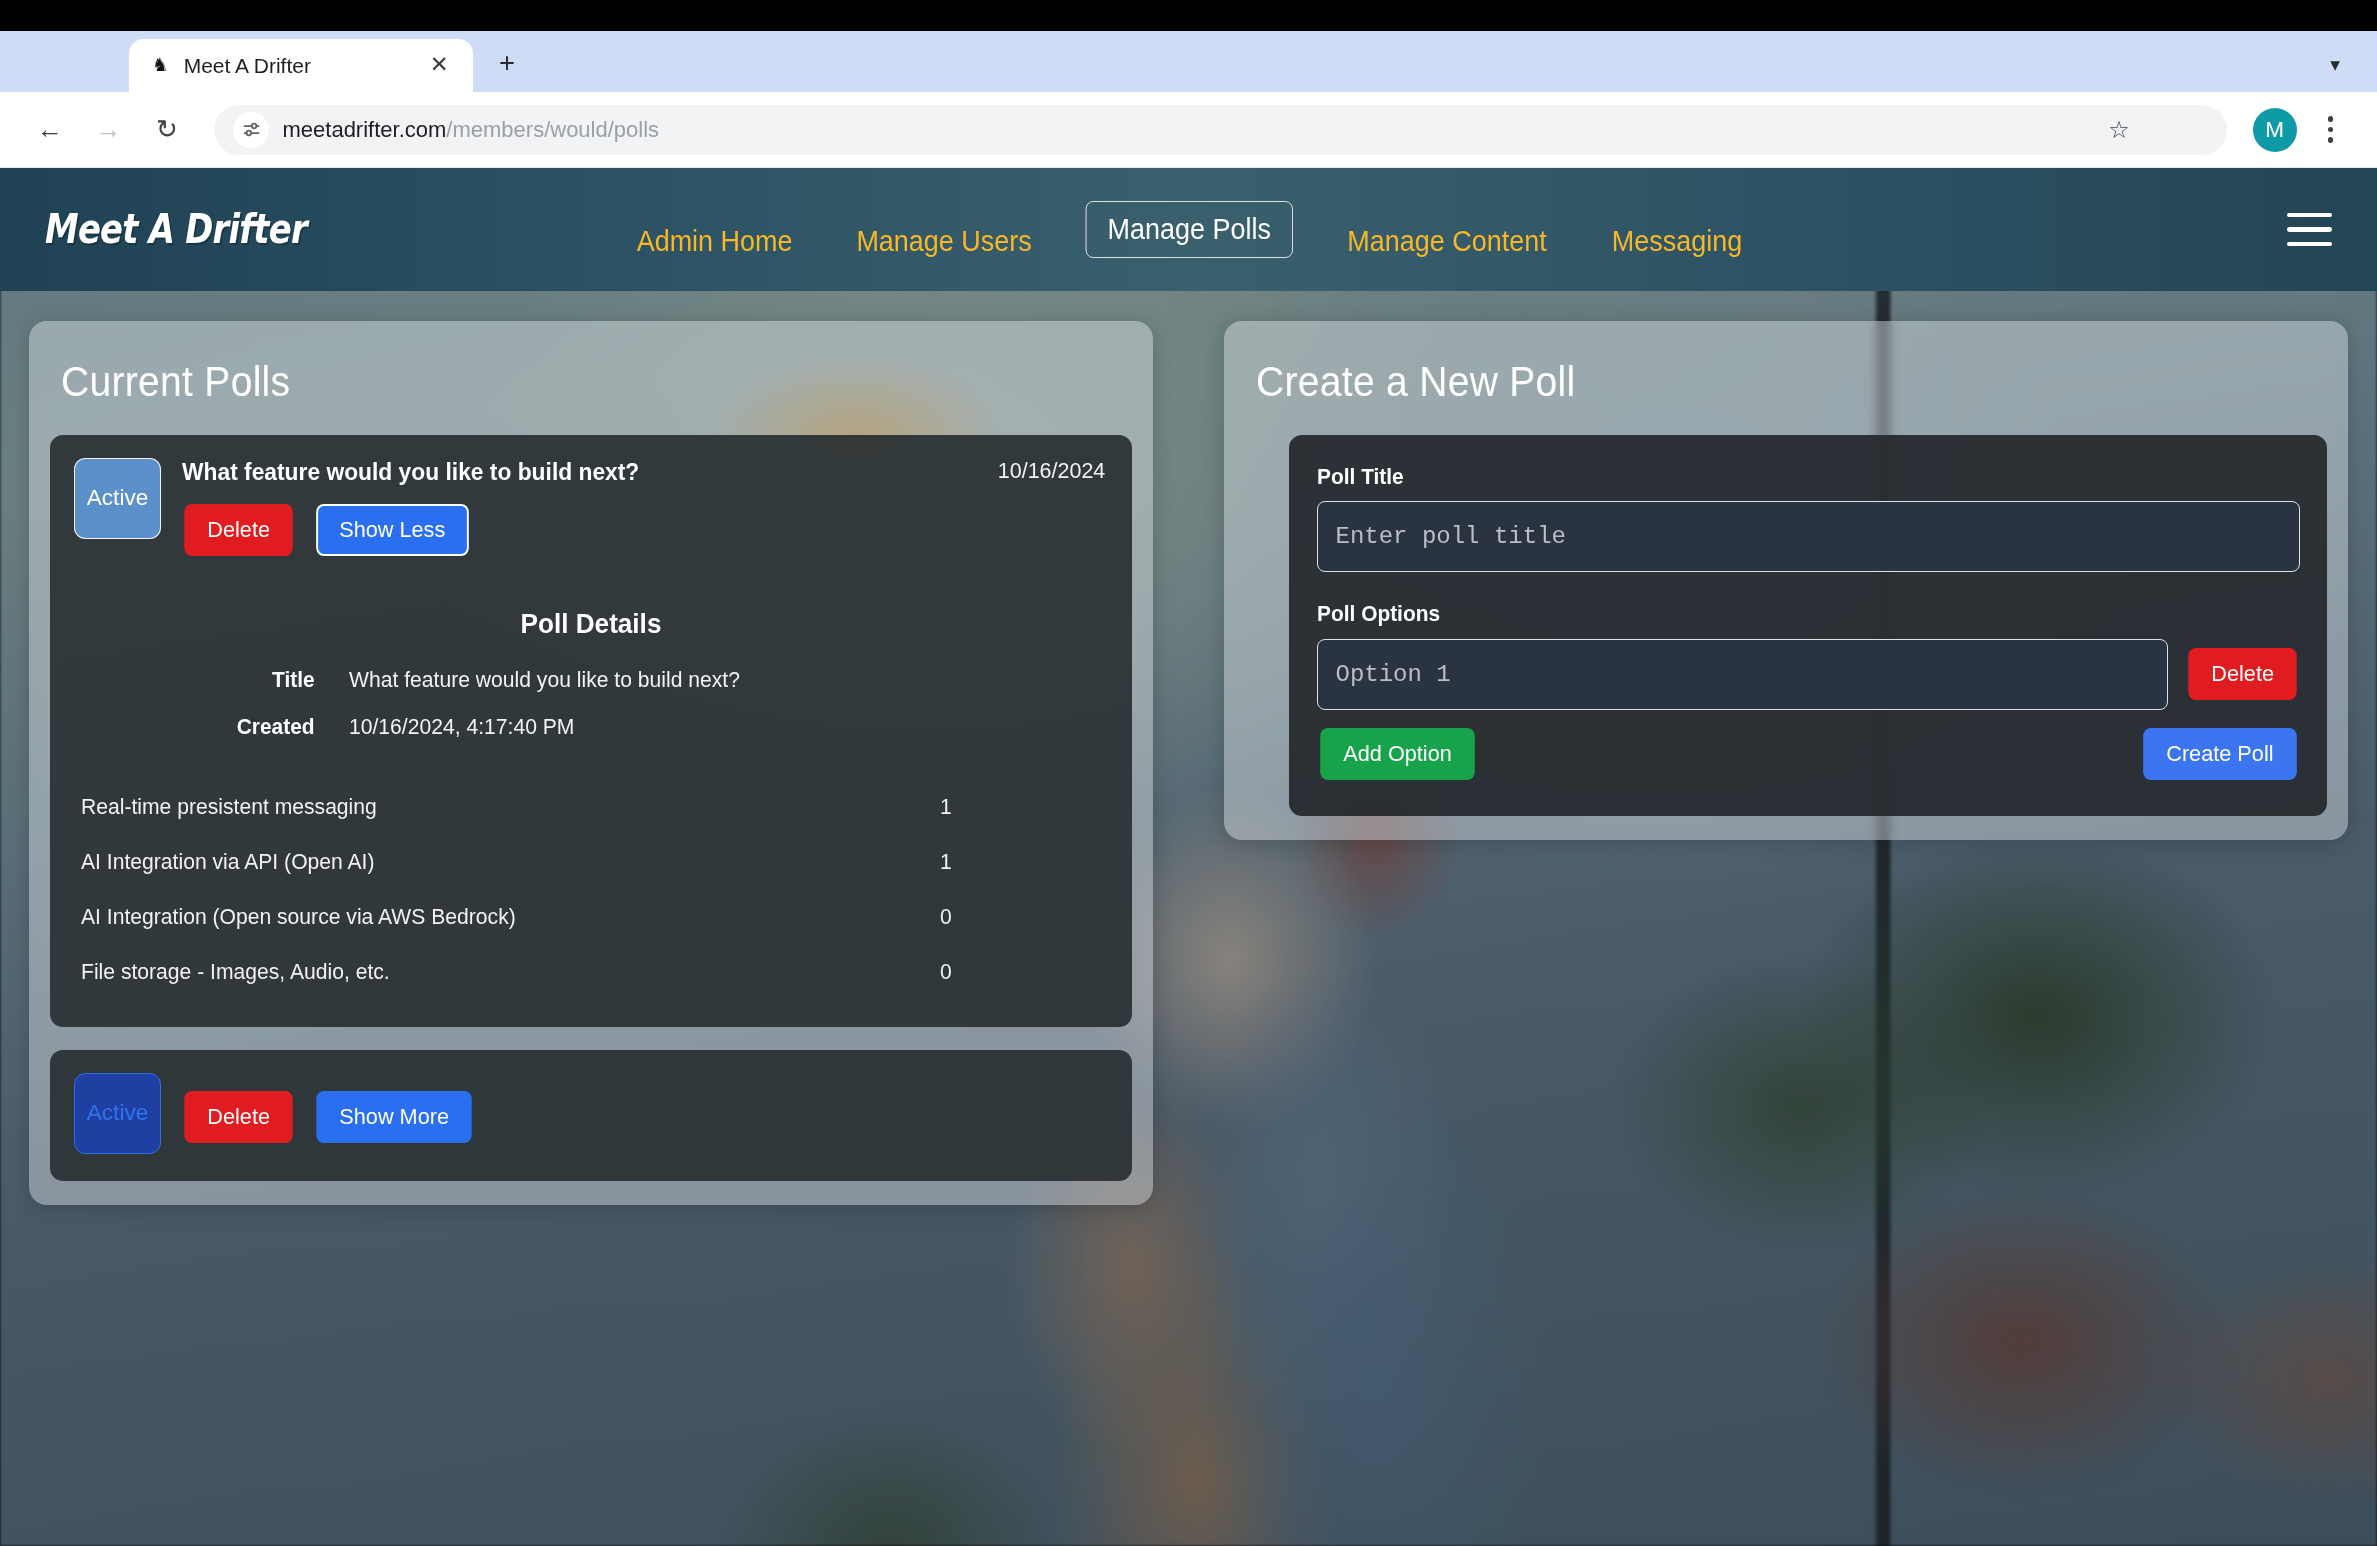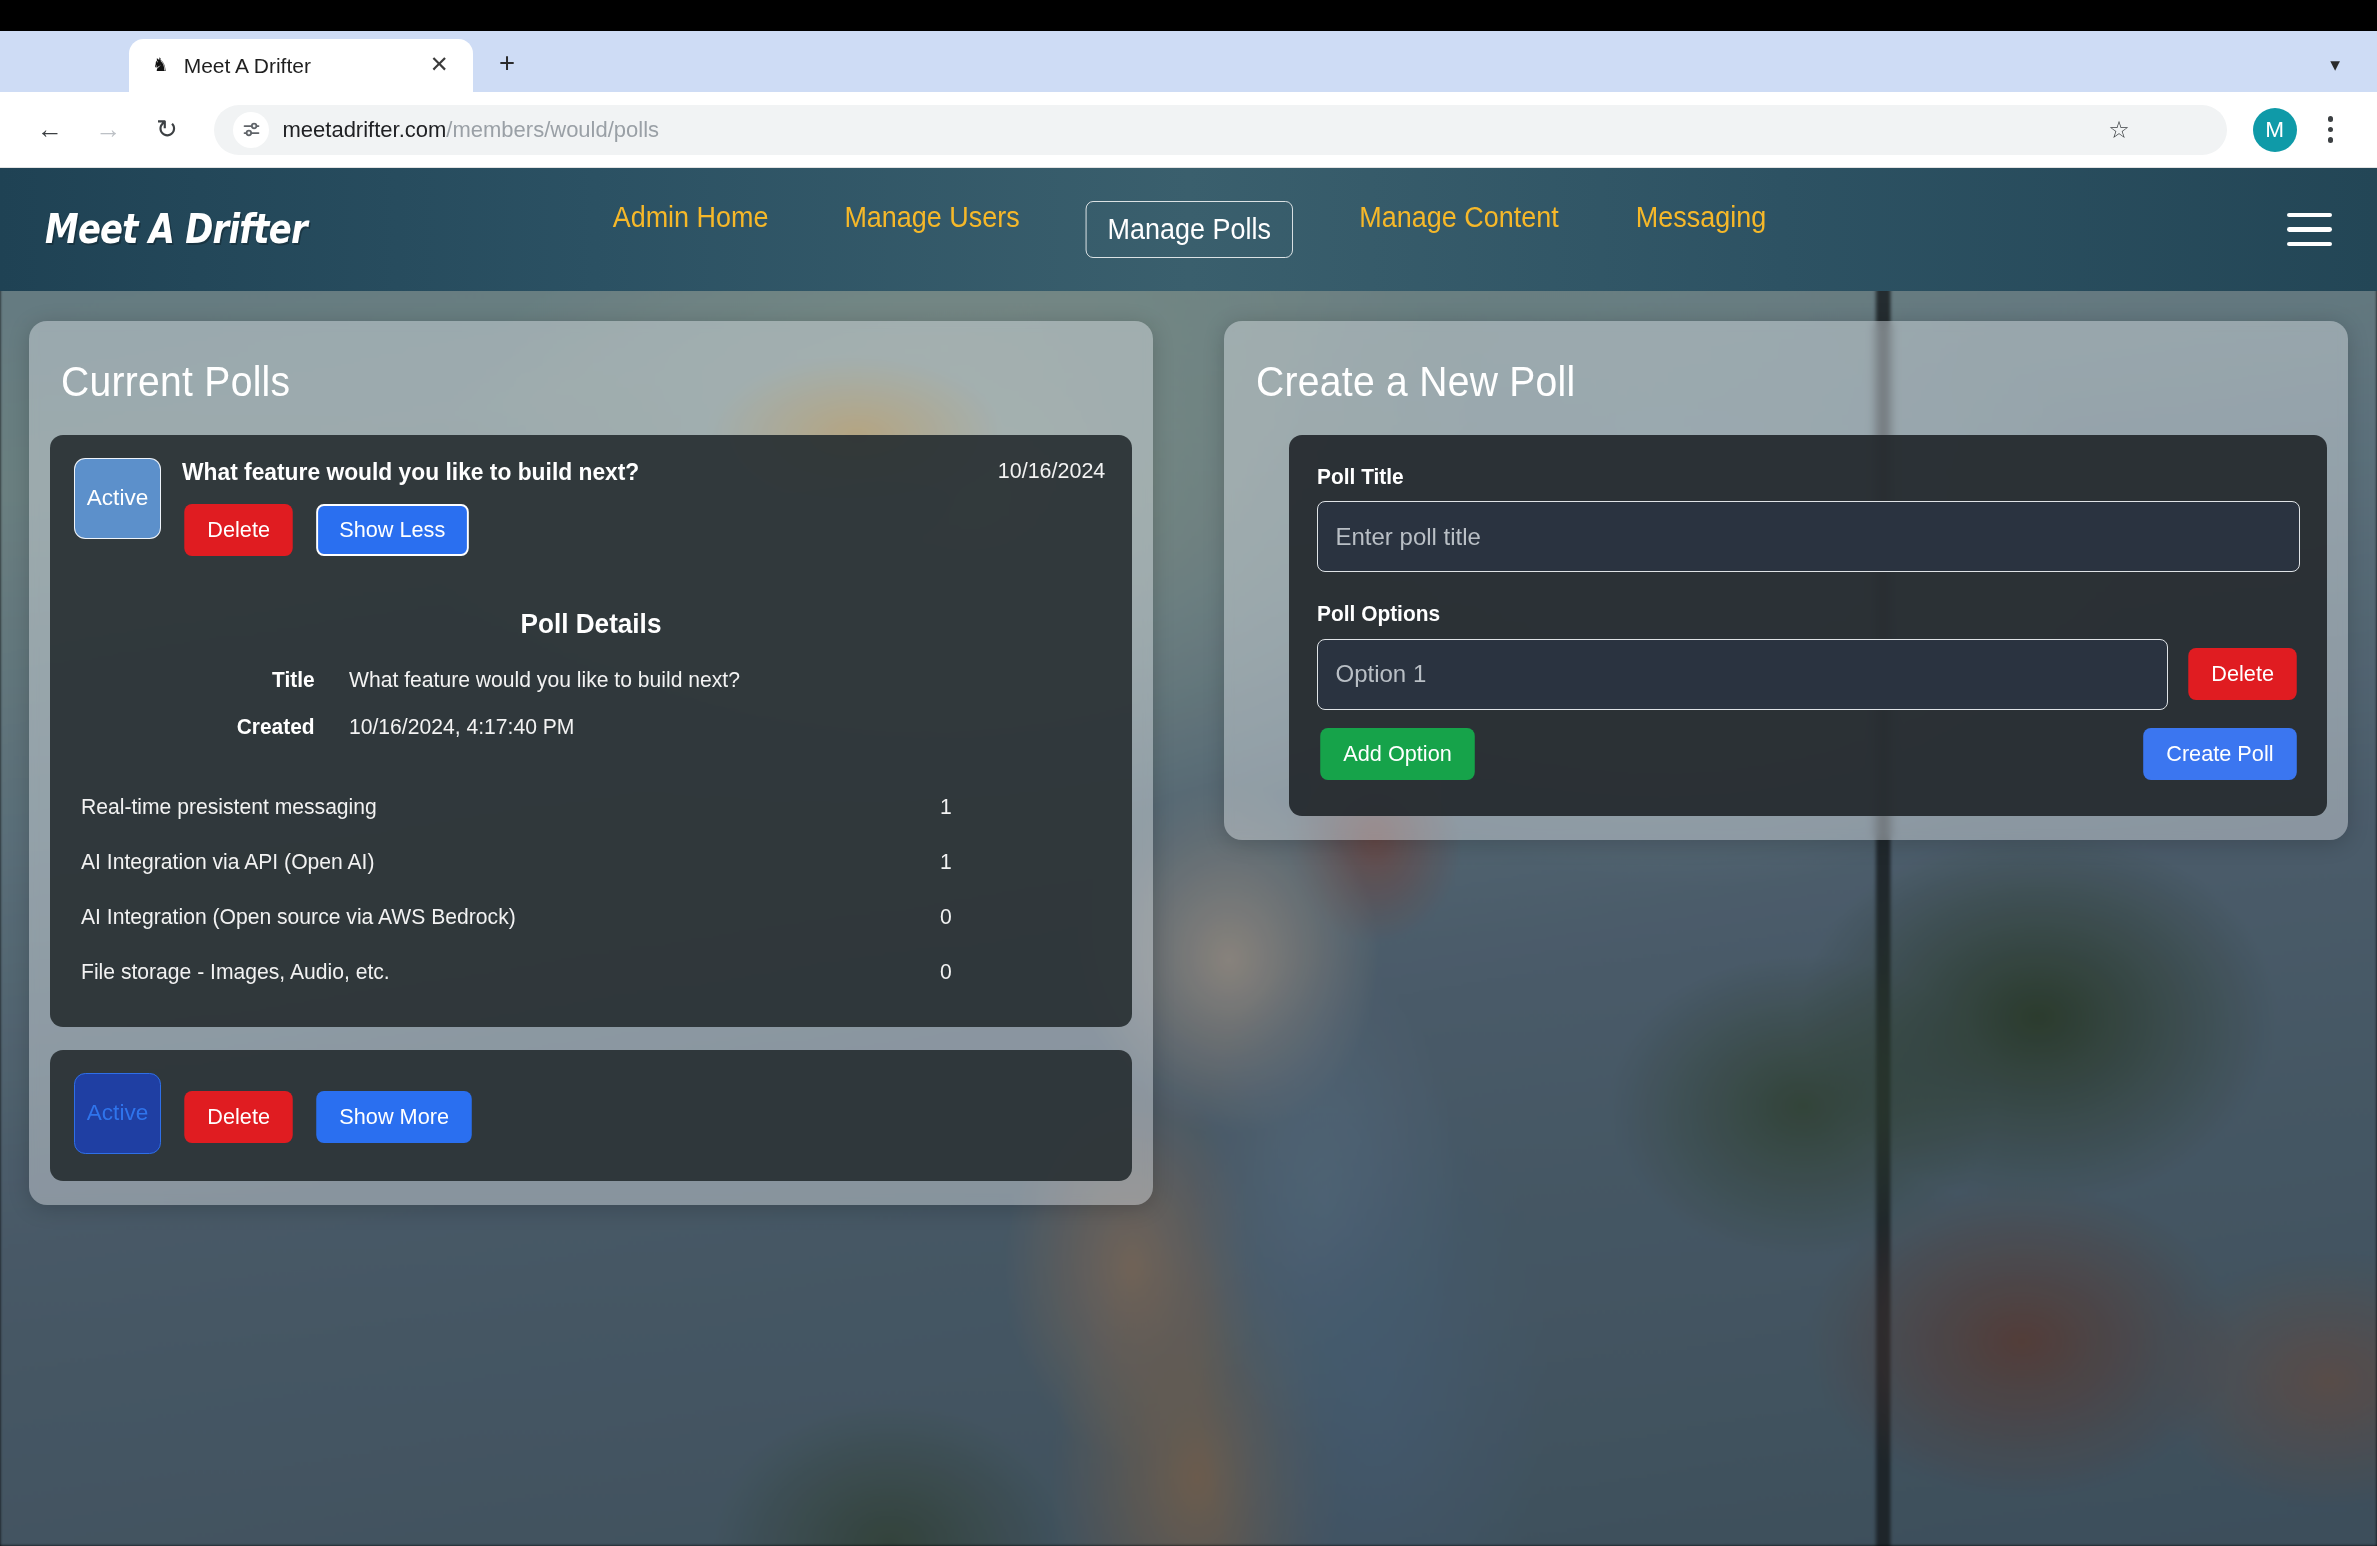--- a/index.html
+++ b/index.html
@@ -171,21 +171,21 @@
     letter-spacing: -0.8px;
     color: #fff;
     font-style: italic;
     transform: scaleY(1.12) scaleX(0.94);
     transform-origin: left center;
     white-space: nowrap;
     text-shadow: 1.6px 1.6px 0 rgba(0,0,0,0.25);
   }
   .main-nav {
     position: absolute; left: 50%; transform: translateX(-50%);
-    display: flex; align-items: flex-start; gap: 16px;
+    display: flex; align-items: flex-end; gap: 4px;
   }
   .nav-link {
     font-family: "Liberation Sans", sans-serif;
     font-size: 29px;
     color: #f6b829;
     padding: 0 24px;
     white-space: nowrap;
     cursor: pointer;
     transform: scaleX(0.93);
   }
@@ -330,21 +330,21 @@
     font-size: 22px; font-weight: 700; color: #ffffff;
     margin-bottom: 11.3px;
     transform: scaleX(0.95); transform-origin: left center;
   }
   .text-input {
     width: 100%; height: 71px;
     background: #2a3340;
     border: 1.6px solid #dfe3e6;
     border-radius: 8px;
     color: #cfd4d8;
-    font-family: Liberation Sans, sans-serif;
+    font-family: Liberation Mono, monospace;
     font-size: 24px;
     padding: 0 18px;
   }
   .text-input::placeholder { color: #b9bfc5; }
   .option-row {
     display: flex; align-items: center; gap: 18px;
     margin-top: 3.2px;
   }
   .option-row .text-input { flex: 1 1 auto; }
   .form-spacer { height: 29px; }

